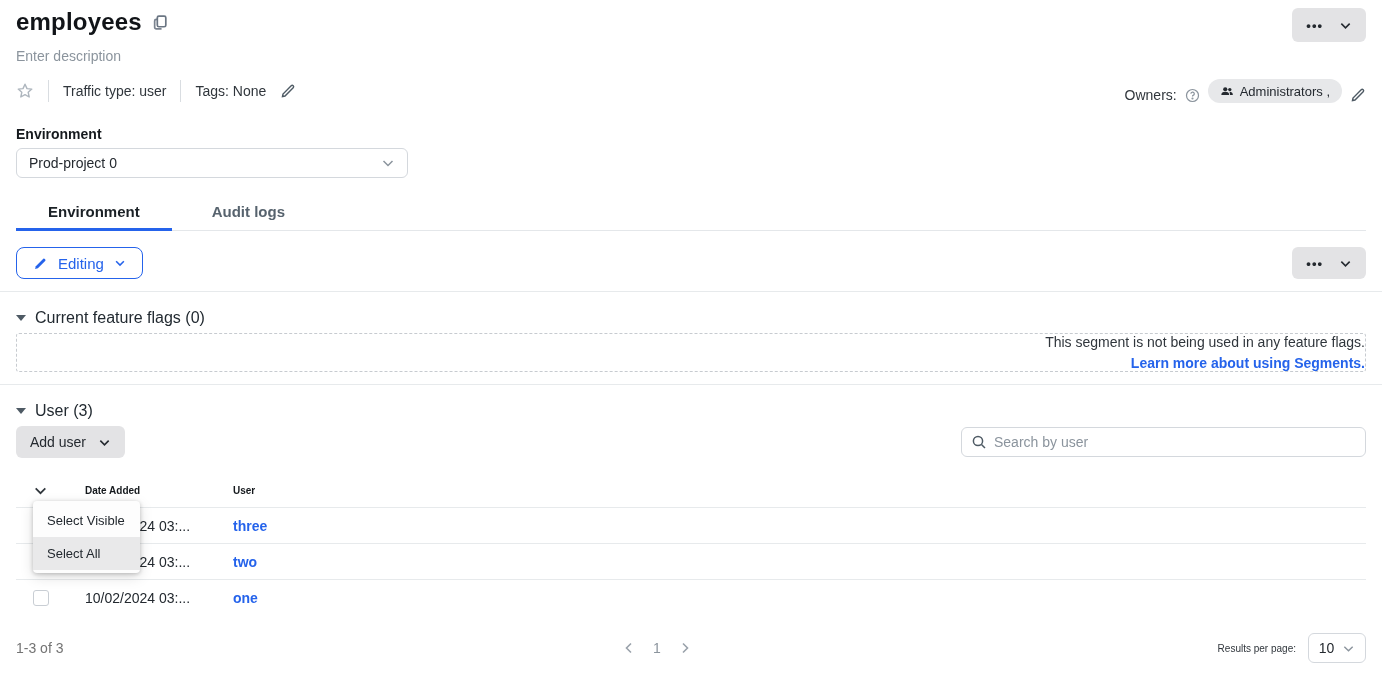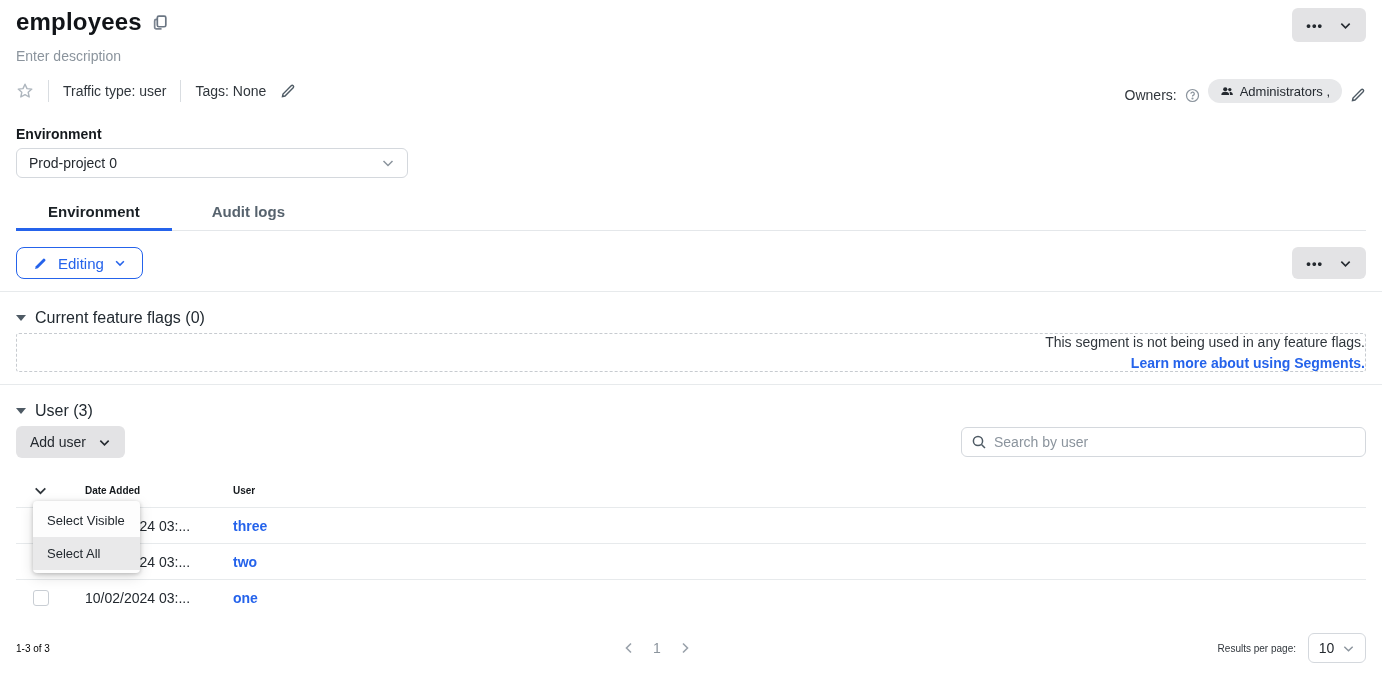--- a/index.html
+++ b/index.html
@@ -78,21 +78,21 @@
 
   
   .select-menu { position:absolute; left:17px; top:27px; width:107px; background:#fdfdfd;
     border-radius:4px; box-shadow:0 1px 4px rgba(0,0,0,.22), 0 4px 14px rgba(0,0,0,.13); z-index:5; padding:3px 0; }
   .select-menu .item { height:33px; display:flex; align-items:center; padding:0 14px; font-size:13px;
     color:#23292f; cursor:pointer; white-space:nowrap; }
   .select-menu .item.hover { background:#e9e9ea; }
 
   
   .footer { margin-top:17px; display:flex; align-items:center; position:relative; height:32px; }
-  .results-text { font-size:10px; color:#000000; }
+  .results-text { font-size:14px; color:#737373; }
   .pager { position:absolute; left:606px; display:flex; align-items:center; gap:17px; }
   .pager .pg-arrow { background:none; border:none; color:#9aa2ab; cursor:pointer; display:flex; padding:0; }
   .pager .pg-num { font-size:14px; color:#8b949d; }
   .footer-right { margin-left:auto; display:flex; align-items:center; gap:12px; }
   .rpp-label { font-size:10px; color:#30363c; }
   .rpp-select { width:58px; height:30px; border:1px solid #d4d8dd; border-radius:6px; display:flex;
     align-items:center; justify-content:center; gap:8px; font-size:14px; color:#24292f; cursor:pointer; background:#fff; }
 </style>
 </head>
 <body>

